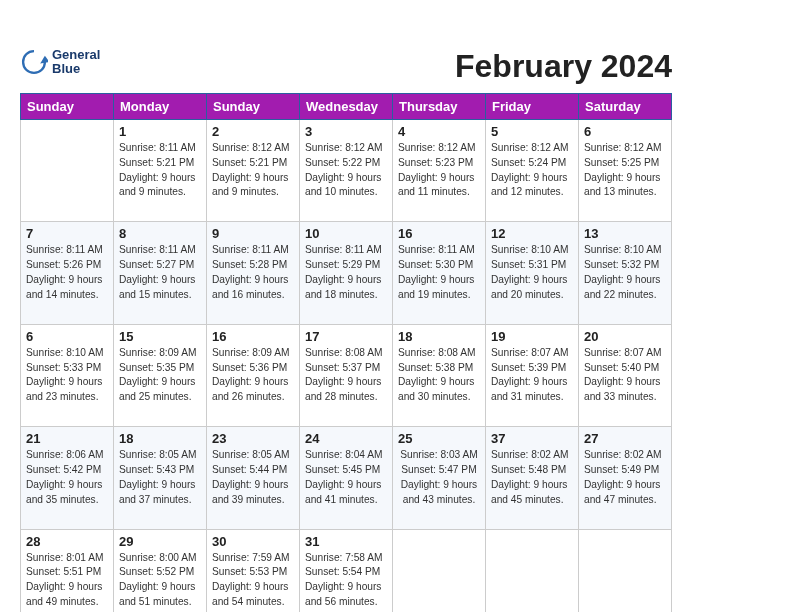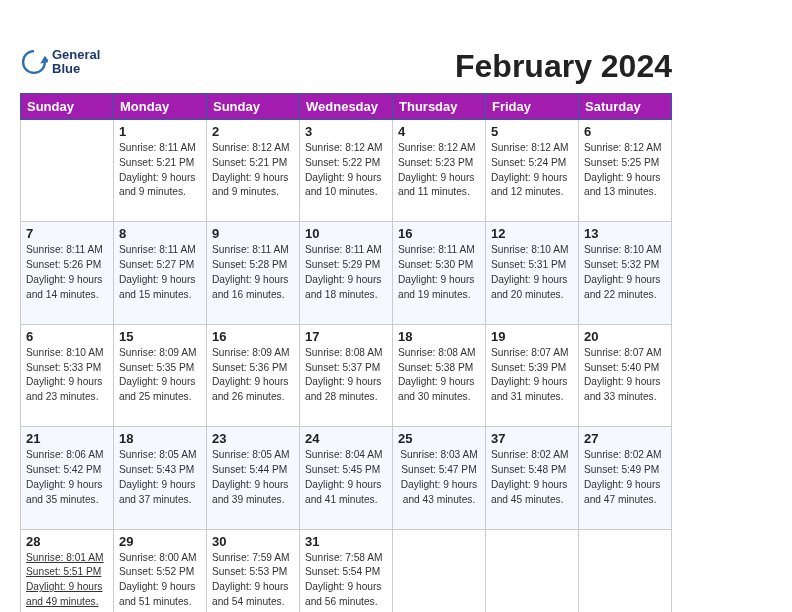--- a/index.html
+++ b/index.html
@@ -321,21 +321,21 @@
             <span class="day-num">27</span>
             <div class="day-info" style="white-space: pre-line;">Sunrise: 8:02 AM
 Sunset: 5:49 PM
 Daylight: 9 hours
 and 47 minutes.</div>
           </td>
         </tr>
         <tr>
           <td>
             <span class="day-num">28</span>
-            <div class="day-info" style="white-space: pre-line; text-decoration: underline;">Sunrise: 8:01 AM
+            <div class="day-info" style="white-space: pre-line;">Sunrise: 8:01 AM
 Sunset: 5:51 PM
 Daylight: 9 hours
 and 49 minutes.</div>
           </td>
           <td>
             <span class="day-num">29</span>
             <div class="day-info" style="white-space: pre-line;">Sunrise: 8:00 AM
 Sunset: 5:52 PM
 Daylight: 9 hours
 and 51 minutes.</div>

